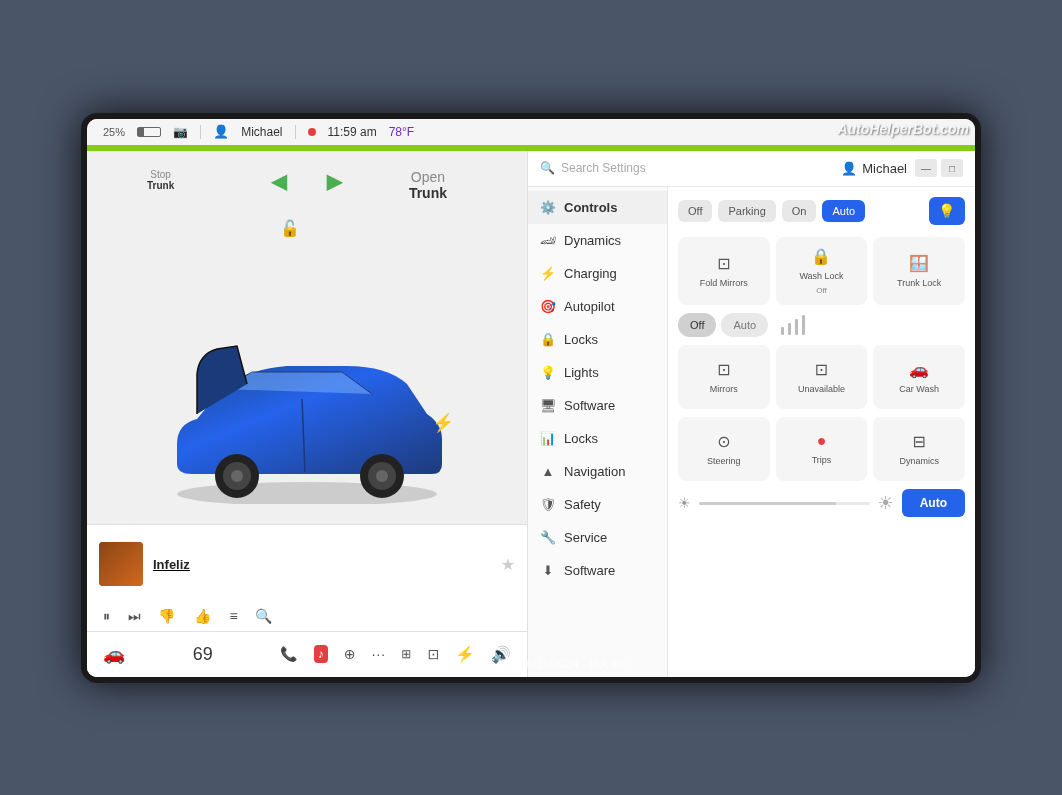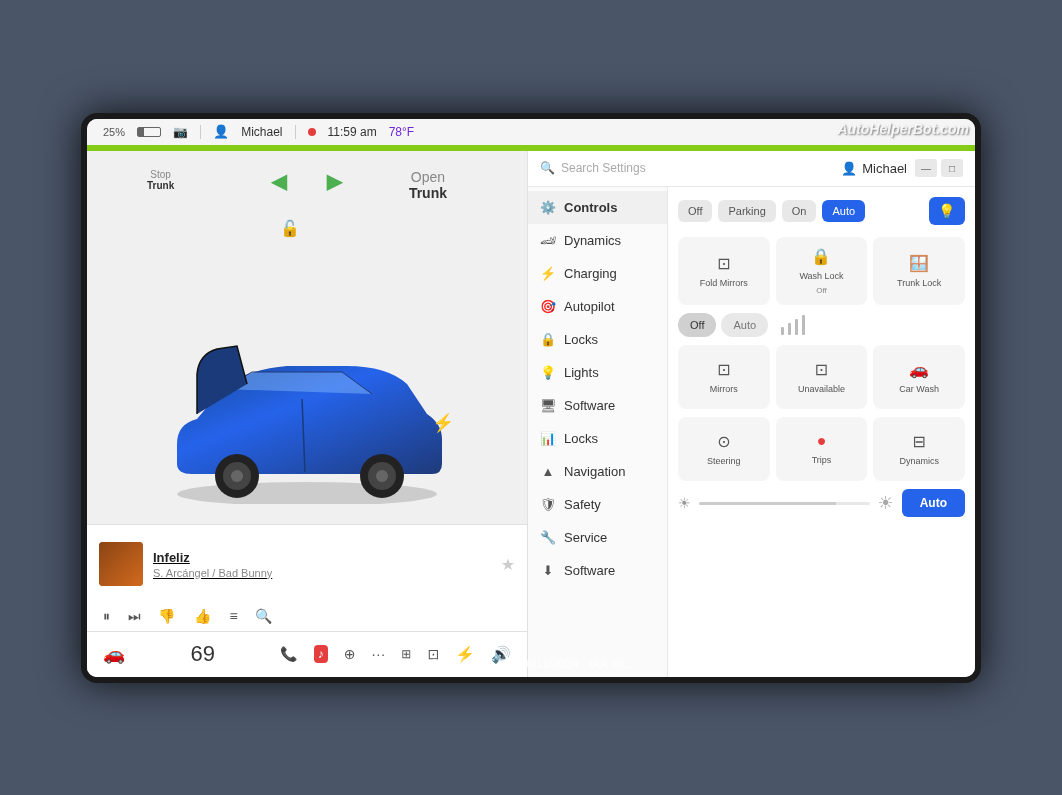--- a/index.html
+++ b/index.html
@@ -179,21 +179,21 @@
       padding: 0 16px;
       gap: 20px;
     }
 
     .taskbar-car-icon {
       font-size: 18px;
       color: #555;
     }
 
     .taskbar-number {
-      font-size: 22px;
+      font-size: 18px;
       font-weight: 300;
       color: #333;
       flex: 1;
       text-align: center;
     }
 
     .taskbar-icons {
       display: flex;
       gap: 16px;
       align-items: center;
@@ -552,21 +552,20 @@
           </div>
 
         </div>
 
         <div class="music-player">
           <div class="album-art">
             <div style="width:100%;height:100%;background:linear-gradient(135deg,#8B4513,#D2691E);border-radius:4px;"></div>
           </div>
           <div class="track-info">
             <div class="track-name">Infeliz</div>
-            <div class="track-artist">S. Arcángel / Bad Bunny</div>
           </div>
           <span class="star-icon">★</span>
         </div>
         <div class="player-controls" style="background:#fff;padding:4px 16px 6px;display:flex;gap:18px;align-items:center;">
           <span class="ctrl-btn">⏸</span>
           <span class="ctrl-btn">⏭</span>
           <span class="ctrl-btn">👎</span>
           <span class="ctrl-btn">👍</span>
           <span class="ctrl-btn">≡</span>
           <span class="ctrl-btn">🔍</span>

